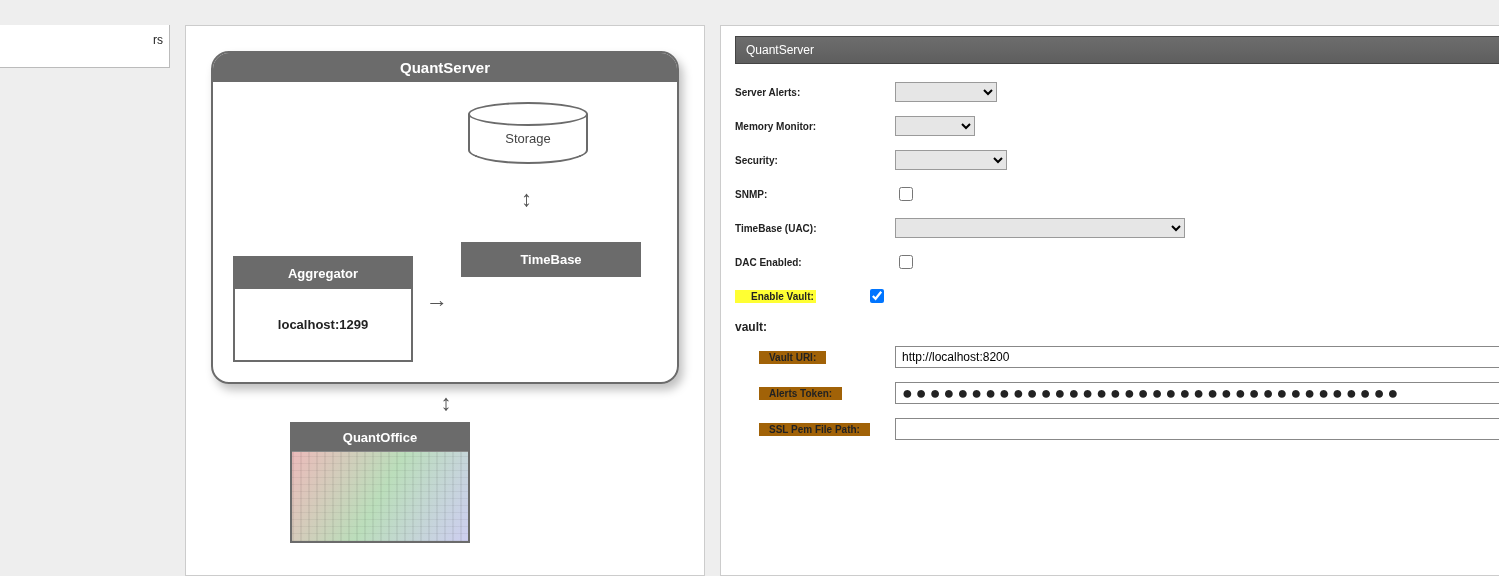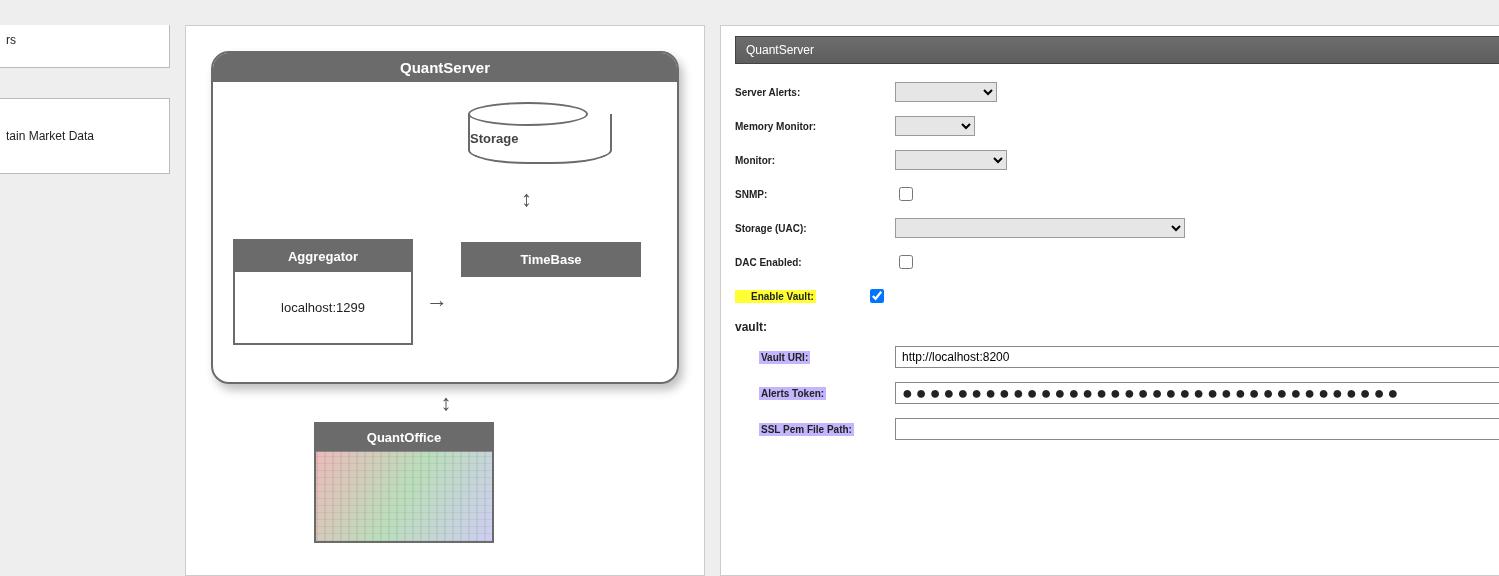--- a/index.html
+++ b/index.html
@@ -2,40 +2,40 @@
 <html><head>
 <meta charset="utf-8">
 <style>
   * { box-sizing: border-box; font-family: Arial, Helvetica, sans-serif; }
   html,body { margin:0; padding:0; background:#eee; height:100%; }
   body { font-size:12px; color:#222; }
 
   .app { display:flex; width:1499px; height:576px; padding-top:25px; }
 
   
-  .leftcol { width:170px; flex:0 0 170px; }
+  .leftcol { width:170px; flex:0 0 170px;text-align:right; }
   .leftbox { background:#fff; border:1px solid #bbb; border-left:none; border-top:none; margin-bottom:30px; padding:8px 6px 20px 6px; font-size:12px; }
   .leftbox2 { background:#fff; border:1px solid #bbb; border-left:none; padding:30px 6px 30px 6px; font-size:12px; }
 
   
   .center { flex:0 0 520px; background:#fff; border:1px solid #ccc; margin-left:15px; padding:25px; overflow:hidden; height:100%; }
 
   .bigcard { border:2px solid #6b6b6b; border-radius:18px; box-shadow:4px 6px 10px rgba(0,0,0,.25); overflow:hidden; position:relative; }
   .bigcard .hdr { background:#6b6b6b; color:#fff; text-align:center; font-size:15px; padding:6px 0; font-weight:bold; }
   .bigbody { height:300px; position:relative; }
 
   .storage { position:absolute; left:255px; top:20px; text-align:center; }
   .cyl-top { width:120px; height:24px; border:2px solid #6b6b6b; border-radius:50%; background:#fff; position:relative; z-index:2; }
-  .cyl-body { width:144px; height:50px; border-left:2px solid #6b6b6b; border-right:2px solid #6b6b6b; border-bottom:2px solid #6b6b6b; border-bottom-left-radius:60px 14px; border-bottom-right-radius:60px 14px; margin-top:-12px; background:#fff; display:flex; align-items:center; font-weight:bold; font-size:13px; color:#444; }
+  .cyl-body { width:120px; height:50px; border-left:2px solid #6b6b6b; border-right:2px solid #6b6b6b; border-bottom:2px solid #6b6b6b; border-bottom-left-radius:60px 14px; border-bottom-right-radius:60px 14px; margin-top:-12px; background:#fff; display:flex; align-items:center; justify-content:center; font-weight:normal; font-size:13px; color:#444; }
 
   .darrow-v { position:absolute; color:#555; font-size:22px; }
 
   .subbox { position:absolute; width:180px; border:2px solid #6b6b6b; background:#fff; }
   .subbox .shdr { background:#6b6b6b; color:#fff; text-align:center; font-weight:bold; padding:8px 0; font-size:13px; }
-  .subbox .sbody { text-align:center; padding:28px 4px; font-weight:normal; font-size:13px; }
+  .subbox .sbody { text-align:center; padding:28px 4px; font-weight:bold; font-size:13px; }
 
   .harrow { position:absolute; font-size:22px; color:#555; }
 
   .darrow-v2 { text-align:center; font-size:22px; color:#555; margin:6px 0; }
 
   .qoffice { width:180px; margin:0 auto; border:2px solid #6b6b6b; }
   .qoffice .shdr { background:#6b6b6b; color:#fff; text-align:center; font-weight:bold; padding:6px 0; font-size:13px; }
   .qoffice .chart { height:90px; background:
      repeating-linear-gradient(90deg, rgba(0,0,0,.06) 0 2px, transparent 2px 8px),
      repeating-linear-gradient(0deg, rgba(0,0,0,.05) 0 1px, transparent 1px 7px),
@@ -56,69 +56,66 @@
   select.fake { border:1px solid #9a9a9a; background:#e6e6e6; height:20px; font-size:11px; }
   .sel-a { width:102px; }
   .sel-b { width:80px; }
   .sel-c { width:112px; }
   .sel-wide { width:290px; }
 
   input[type=checkbox] { width:14px; height:14px; }
 
   .vault-sub { margin-left:24px; }
   .vault-sub .row .lbl { width:136px; }
-  .vault-sub .row .lbl span { background:#c4b5fd; font-weight:bold; padding:1px 2px; }
+  .vault-sub .row .lbl span { background:#a16207; font-weight:bold; padding:1px 10px; }
 
   input.txt { border:1px solid #888; height:22px; font-size:12px; padding:2px 6px; width:620px; background:#fff; }
   .dots { width:620px; height:22px; border:1px solid #888; background:#fff; padding:0 6px; display:flex; align-items:center; font-size:18px; letter-spacing:3px; line-height:12px; overflow:hidden; }
 
   .grouplbl { font-weight:bold; font-size:12px; margin:2px 0 12px 0; }
 </style>
 </head>
 <body>
 
 <div class="app">
 
   <div class="leftcol">
     <div class="leftbox">
       <span>rs</span>
     </div>
-    <div class="leftbox2">
-      <span>tain Market Data</span>
-    </div>
   </div>
 
   <div class="center">
     <div class="bigcard">
       <div class="hdr">QuantServer</div>
       <div class="bigbody">
         <div class="storage">
           <div class="cyl-top"></div>
           <div class="cyl-body">
               <span>Storage</span>
             </div>
         </div>
         <div class="darrow-v" style="left:308px; top:104px;">↕</div>
 
-        <div class="subbox" style="left:20px; top:157px;">
+        <div class="subbox" style="left:20px; top:174px;">
           <div class="shdr">Aggregator</div>
           <div class="sbody"><span>localhost:1299</span></div>
         </div>
 
         <div class="harrow" style="left:213px; top:205px;">→</div>
 
         <div class="subbox" style="left:248px; top:160px;">
           <div class="shdr">TimeBase</div>
         </div>
       </div>
     </div>
 
     <div class="darrow-v2" style="margin-left:215px; width:40px;">↕</div>
 
-    <div class="qoffice" style="margin-left:103px;">
+    <div class="qoffice" style="margin-left:79px;">
       <div class="shdr">QuantOffice</div>
       <div class="chart"></div>
     </div>
   </div>
 
   <div class="right">
     <div class="titlebar">
       <span>QuantServer</span>
     </div>
 
@@ -126,31 +123,31 @@
       <div class="lbl">Server Alerts:</div>
       <div class="ctl"><select class="fake sel-a"><option></option></select></div>
     </div>
 
     <div class="row">
       <div class="lbl">Memory Monitor:</div>
       <div class="ctl"><select class="fake sel-b"><option></option></select></div>
     </div>
 
     <div class="row">
-      <div class="lbl">Monitor:</div>
+      <div class="lbl">Security:</div>
       <div class="ctl"><select class="fake sel-c"><option></option></select></div>
     </div>
 
     <div class="row">
       <div class="lbl">SNMP:</div>
       <div class="ctl"><input type="checkbox" style=""></div>
     </div>
 
     <div class="row">
-      <div class="lbl">Storage (UAC):</div>
+      <div class="lbl">TimeBase (UAC):</div>
       <div class="ctl"><select class="fake sel-wide"><option></option></select></div>
     </div>
 
     <div class="row">
       <div class="lbl">DAC Enabled:</div>
       <div class="ctl"><input type="checkbox" style=""></div>
     </div>
 
     <div class="row">
       <div class="lbl hl" style="width:auto; margin-right:50px;padding-left:16px;">Enable Vault:</div>

